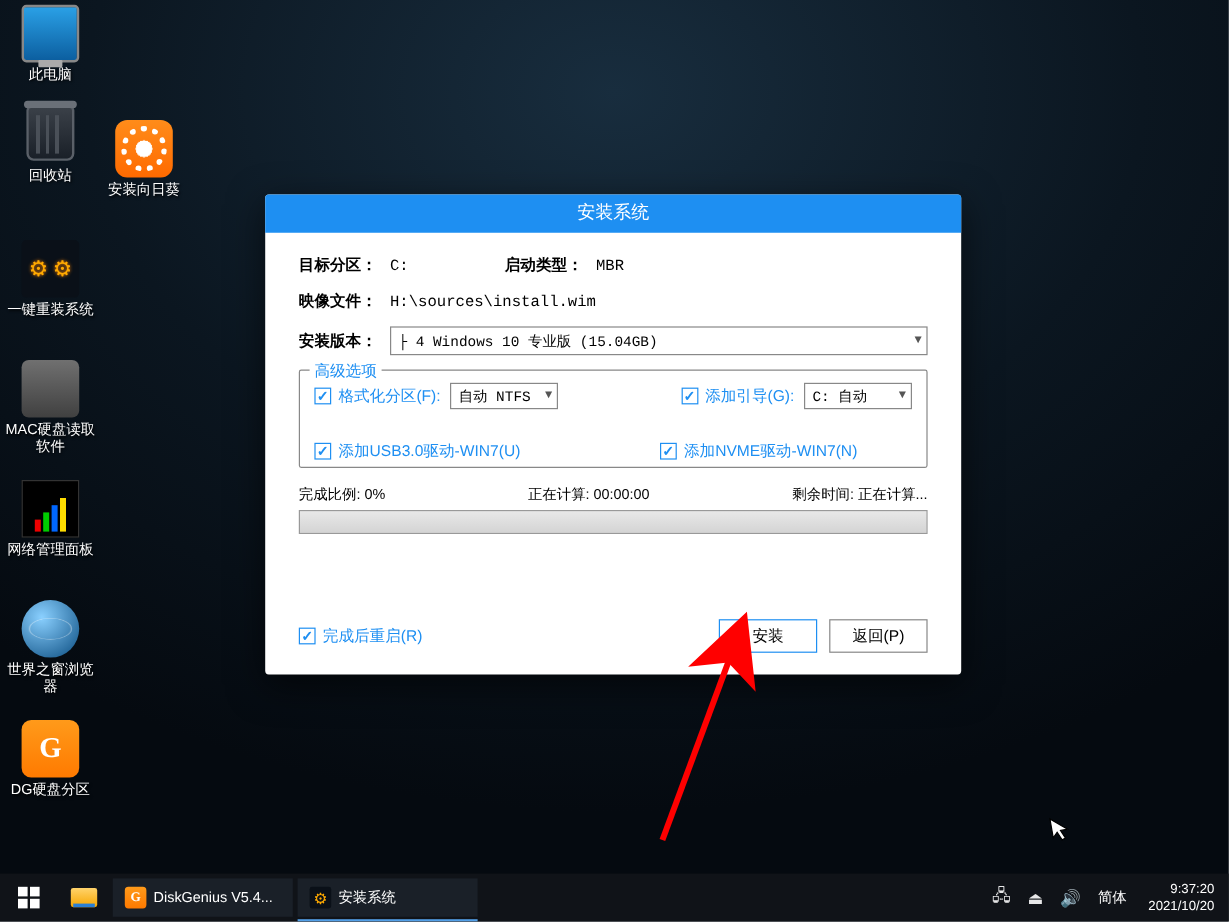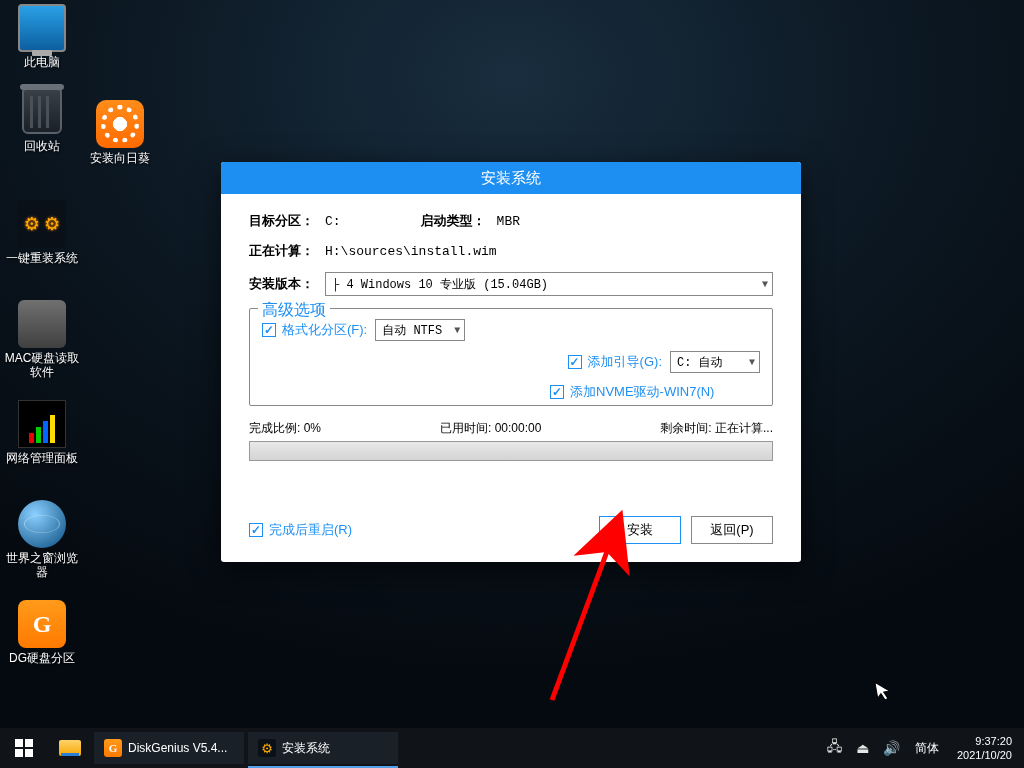--- a/index.html
+++ b/index.html
@@ -56,22 +56,22 @@
   .sel {
     height:24px; border:1px solid #888; background:#fff;
     font-family:"Courier New",monospace; font-size:12px;
     padding:0 22px 0 6px; position:relative; display:inline-flex; align-items:center;
   }
   .sel::after { content:'▼'; position:absolute; right:4px; font-size:10px; color:#555; }
   .sel.wide { width:456px; }
   .fieldset {
     border:1px solid #888; border-radius:2px; padding:10px 12px 4px; margin-top:2px; position:relative;
   }
-  .fieldset .legend { position:absolute; top:-9px; left:8px; background:#fff; padding:0 4px; color:#1e8ff2; font-size:16px; }
-  .optgrid { display:grid; grid-template-columns: 1fr; row-gap:10px; }
+  .fieldset .legend { position:absolute; top:-9px; left:8px; background:#fff; padding:0 4px; color:#1e8ff2; font-size:13px; }
+  .optgrid { display:grid; grid-template-columns: 1fr 1fr; row-gap:26px; }
   .chk { display:inline-flex; align-items:center; gap:6px; color:#1e8ff2; font-size:13px; }
   .cb { width:14px; height:14px; border:1.5px solid #1e8ff2; display:inline-flex; align-items:center; justify-content:center; color:#1e8ff2; font-size:12px; line-height:1; }
   .cb.checked::before { content:'✓'; font-weight:bold; }
   .sel.sm { width:90px; height:22px; color:#000; }
 
   .progress-labels { display:flex; justify-content:space-between; font-size:12px; color:#000; margin-top:14px; font-weight:bold; font-family: SimSun, sans-serif; }
   .progress-labels span { font-weight:normal; }
   .pbar { height:20px; border:1px solid #999; background:linear-gradient(#e8e8e8,#d4d4d4); margin-top:4px; }
 
   .footer { position:absolute; bottom:18px; left:28px; right:28px; display:flex; align-items:center; }
@@ -165,21 +165,21 @@
     <span>安装系统</span>
   </div>
   <div class="body">
     <div class="row">
       <span class="k">目标分区：</span>
       <span class="v">C:</span>
       <span class="k2" style="margin-left:80px">启动类型：</span>
       <span class="v">MBR</span>
     </div>
     <div class="row">
-      <span class="k">正在计算：</span>
+      <span class="k">映像文件：</span>
       <span class="v">H:\sources\install.wim</span>
     </div>
     <div class="row">
       <span class="k">安装版本：</span>
       <span class="sel wide">
         <span>├ 4 Windows 10 专业版 (15.04GB)</span>
       </span>
     </div>
 
     <div class="fieldset">
@@ -192,30 +192,34 @@
             <span>自动 NTFS</span>
           </span>
         </div>
         <div class="chk" style="justify-self:end">
           <span class="cb checked"></span>
           <span>添加引导(G):</span>
           <span class="sel sm" style="margin-left:2px">
             <span>C: 自动</span>
           </span>
         </div>
+        <div class="chk">
+          <span class="cb checked"></span>
+          <span>添加USB3.0驱动-WIN7(U)</span>
+        </div>
         <div class="chk" style="justify-self:end; min-width:210px">
           <span class="cb checked"></span>
           <span>添加NVME驱动-WIN7(N)</span>
         </div>
       </div>
     </div>
 
     <div class="progress-labels">
       <div><span>完成比例:</span> <span>0%</span></div>
-      <div><span>已用时间:</span> <span>00:00:00</span></div>
+      <div><span>正在计算:</span> <span>00:00:00</span></div>
       <div><span>剩余时间:</span> <span>正在计算...</span></div>
     </div>
     <div class="pbar"></div>
   </div>
 
   <div class="footer">
     <div class="chk">
       <span class="cb checked"></span>
       <span>完成后重启(R)</span>
     </div>

